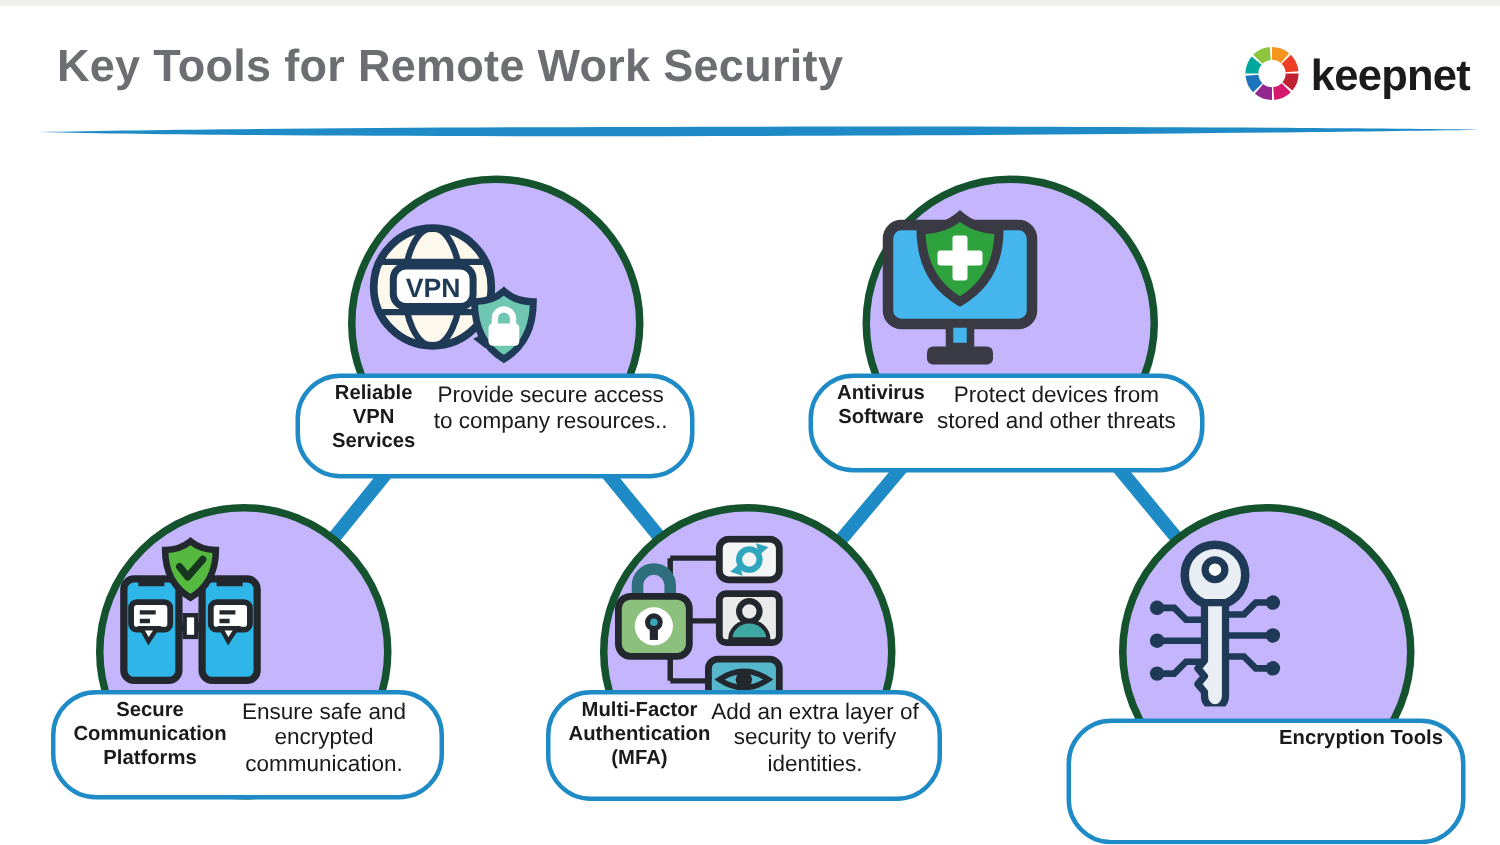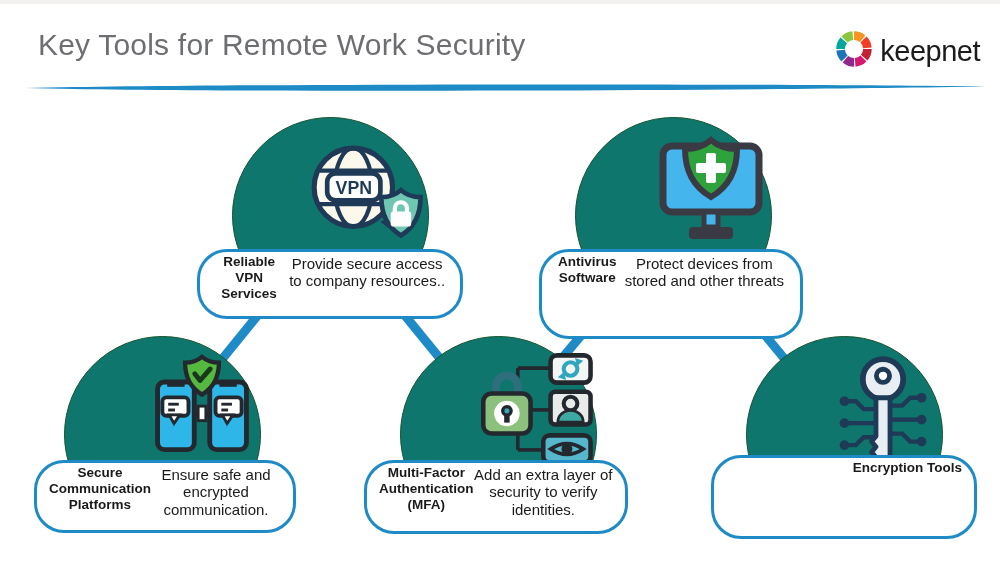--- a/index.html
+++ b/index.html
@@ -4,56 +4,56 @@
 <style>
   html,body { margin:0; padding:0; background:#ffffff; }
   .stage {
     position:relative; width:1000px; height:563px; background:#ffffff;
     overflow:hidden; font-family:"Liberation Sans", sans-serif;
   }
   .top-strip { position:absolute; left:0; top:0; width:100%; height:4px; background:#f1f0ee; }
 
   
   .page-title {
-    position:absolute; left:38px; top:28px; font-size:30px; font-weight:400;
+    position:absolute; left:38px; top:28px; font-size:30px; font-weight:700;
     color:#6d6e71; letter-spacing:0.2px;
   }
   .logo { position:absolute; top:26px; right:20px; display:flex; align-items:center; gap:3px; }
-  .logo-word { font-size:29px; font-weight:normal; color:#1b1b1b; letter-spacing:-0.5px; }
+  .logo-word { font-size:29px; font-weight:bold; color:#1b1b1b; letter-spacing:-0.5px; }
 
   .divider-svg { position:absolute; left:0; top:0; width:1000px; height:110px; }
 
   
   .connectors { position:absolute; left:0; top:0; width:1000px; height:563px; z-index:1; }
 
   
   .node-circle {
-    position:absolute; border-radius:50%; background:#0f766e; border:1px solid #14532d;
-    box-sizing:border-box; z-index:2; display:flex; justify-content:flex-end; align-items:flex-start;
+    position:absolute; border-radius:50%; background:#c4b5fd; border:5px solid #14532d;
+    box-sizing:border-box; z-index:2; display:flex; justify-content:flex-start; align-items:flex-start;
   }
   .c-vpn        { left:232px; top:117px; width:197px; height:197px; }
   .c-antivirus  { left:575px; top:117px; width:197px; height:197px; }
   .c-comm       { left:64px;  top:336px; width:197px; height:197px; }
   .c-mfa        { left:400px; top:336px; width:197px; height:197px; }
   .c-enc        { left:746px; top:336px; width:197px; height:197px; }
   .node-circle svg.icon { margin-top:16px; }
 
   
   .node-card {
     position:absolute; background:#ffffff; border:3px solid #1e8bc6; border-radius:30px;
     box-sizing:border-box; z-index:3; display:flex; flex-direction:row; justify-content:flex-end;
     text-align:center; padding:2px 12px;
   }
   .card-title { font-weight:bold; font-size:13.5px; color:#1a1a1a; line-height:1.18; }
   .card-desc  { font-size:15px; color:#1a1a1a; line-height:1.15; margin-top:1px; }
   .k-vpn       { left:197px; top:249px; width:266px; height:70px; }
-  .k-antivirus { left:539px; top:249px; width:264px; height:90px; }
+  .k-antivirus { left:539px; top:249px; width:264px; height:66px; }
   .k-comm      { left:34px;  top:460px; width:262px; height:73px; }
   .k-mfa       { left:364px; top:460px; width:264px; height:74px; }
-  .k-enc       { left:711px; top:455px; width:266px; height:84px; }
+  .k-enc       { left:711px; top:479px; width:266px; height:84px; }
 </style>
 </head>
 <body>
 
 <div class="stage">
   <div class="top-strip"></div>
 
   <div class="page-title">Key Tools for Remote Work Security</div>
 
   <div class="logo">

